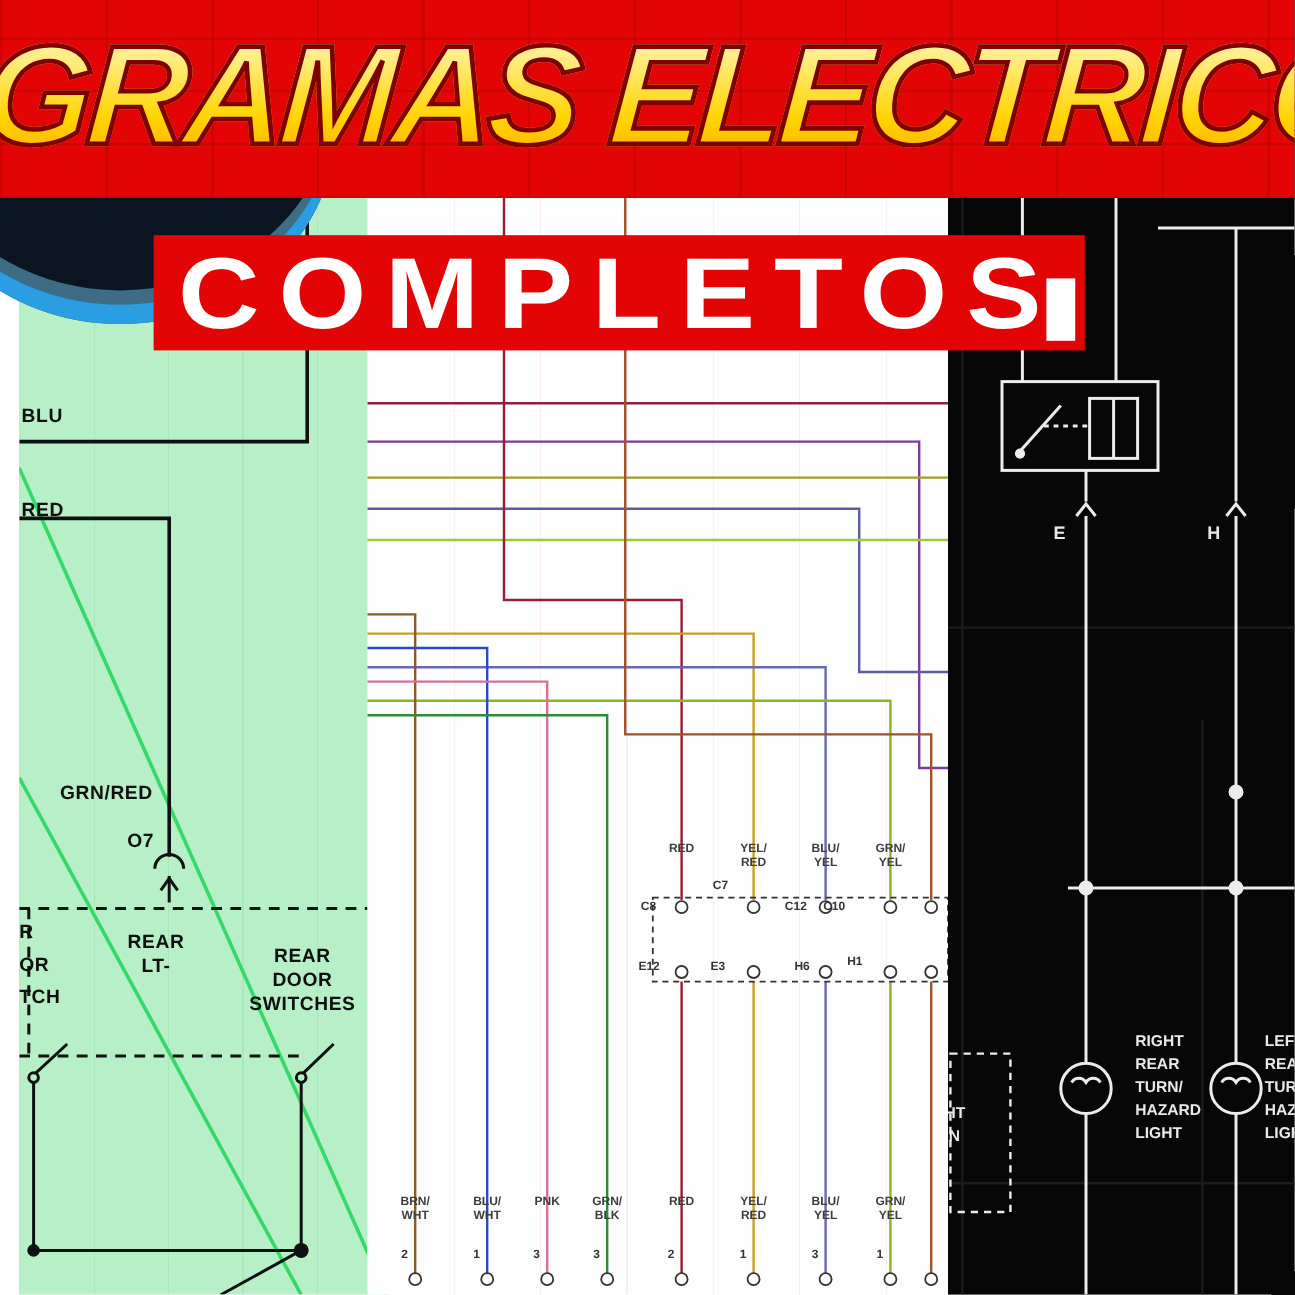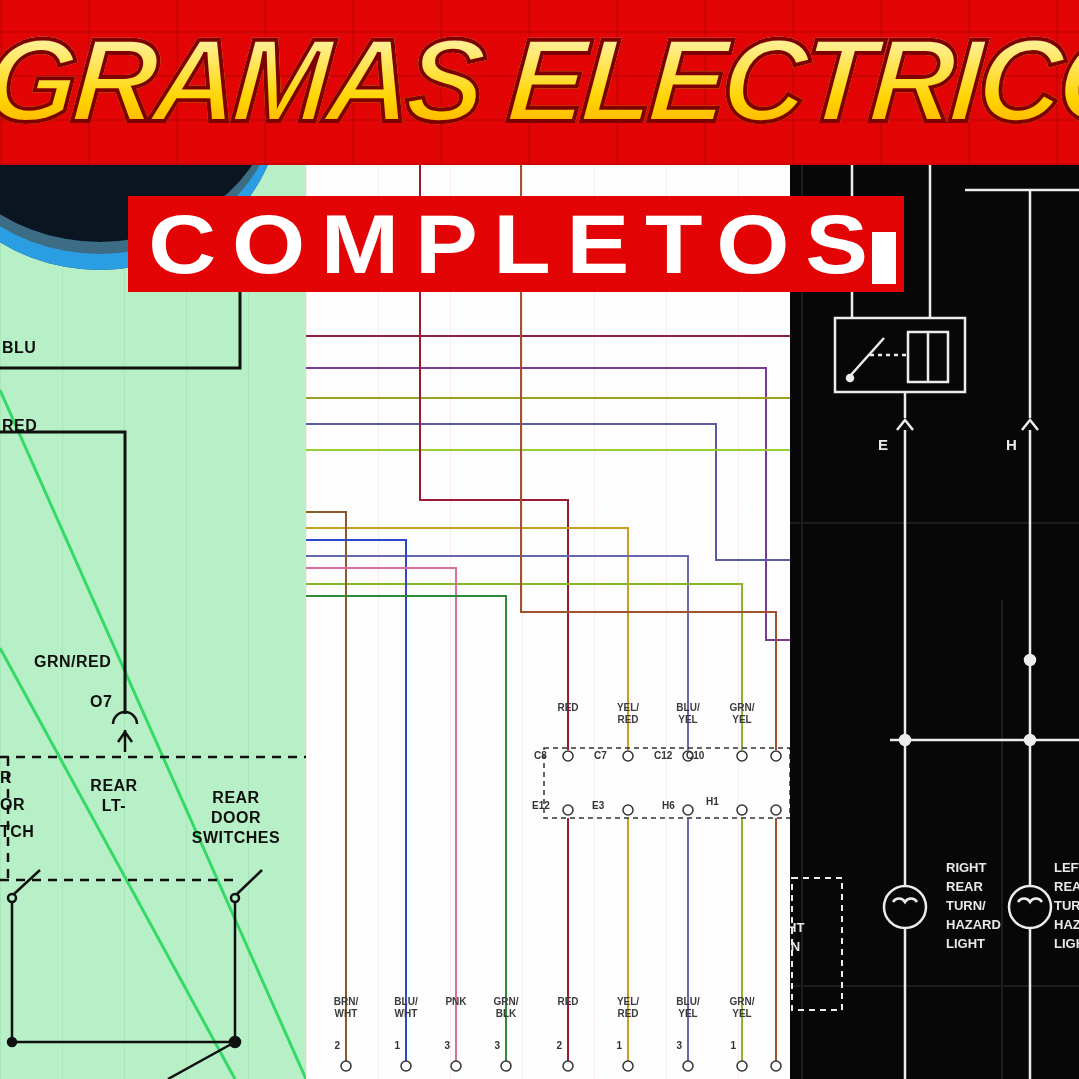--- a/index.html
+++ b/index.html
@@ -2,21 +2,21 @@
 <html><head>
 <meta charset="utf-8">
 <style>
   *{margin:0;padding:0;box-sizing:border-box}
   html,body{width:1079px;height:1079px;overflow:hidden;background:#fff}
   #stage{position:relative;width:1079px;height:1079px;overflow:hidden;
          font-family:"Liberation Sans",sans-serif}
 
   
   .panel{position:absolute;top:0;height:1079px;overflow:hidden;z-index:1}
-  #panel-left{left:0;width:310px;background:#b7f0c6;
+  #panel-left{left:16px;width:310px;background:#b7f0c6;
     background-image:repeating-linear-gradient(90deg,rgba(50,150,85,.10) 0 1px,transparent 1px 62px)}
   #panel-mid{left:306px;width:484px;background:#fdfdfd;
     background-image:repeating-linear-gradient(90deg,rgba(230,120,120,.12) 0 1px,transparent 1px 72px)}
   #panel-right{left:790px;width:289px;background:#070707}
   .panel svg{position:absolute;left:0;top:0}
 
   
   #dark-circle{position:absolute;left:-80px;top:-60px;width:360px;height:330px;
     border-radius:50%;background:#0b1522;z-index:5;
     box-shadow:inset 0 -16px 0 #2b9de2, inset 0 -28px 0 rgba(123,216,255,.45)}
@@ -162,21 +162,21 @@
 
     <div class="label m-label" style="left:240px;top:702px;width:44px">RED</div>
     <div class="label m-label" style="left:300px;top:702px;width:44px">YEL/
 RED</div>
     <div class="label m-label" style="left:360px;top:702px;width:44px">BLU/
 YEL</div>
     <div class="label m-label" style="left:414px;top:702px;width:44px">GRN/
 YEL</div>
 
     <div class="label m-pin" style="left:228px;top:750px;width:26px">C8</div>
-    <div class="label m-pin" style="left:288px;top:750px;width:26px">C7</div>
+    <div class="label m-pin" style="left:288px;top:733px;width:26px">C7</div>
     <div class="label m-pin" style="left:348px;top:750px;width:26px">C12</div>
     <div class="label m-pin" style="left:380px;top:750px;width:26px">C10</div>
 
     <div class="label m-pin" style="left:226px;top:800px;width:28px">E12</div>
     <div class="label m-pin" style="left:286px;top:800px;width:28px">E3</div>
     <div class="label m-pin" style="left:356px;top:800px;width:28px">H6</div>
     <div class="label m-pin" style="left:400px;top:796px;width:28px">H1</div>
 
     <div class="label m-label" style="left:18px;top:996px;width:44px">BRN/
 WHT</div>

